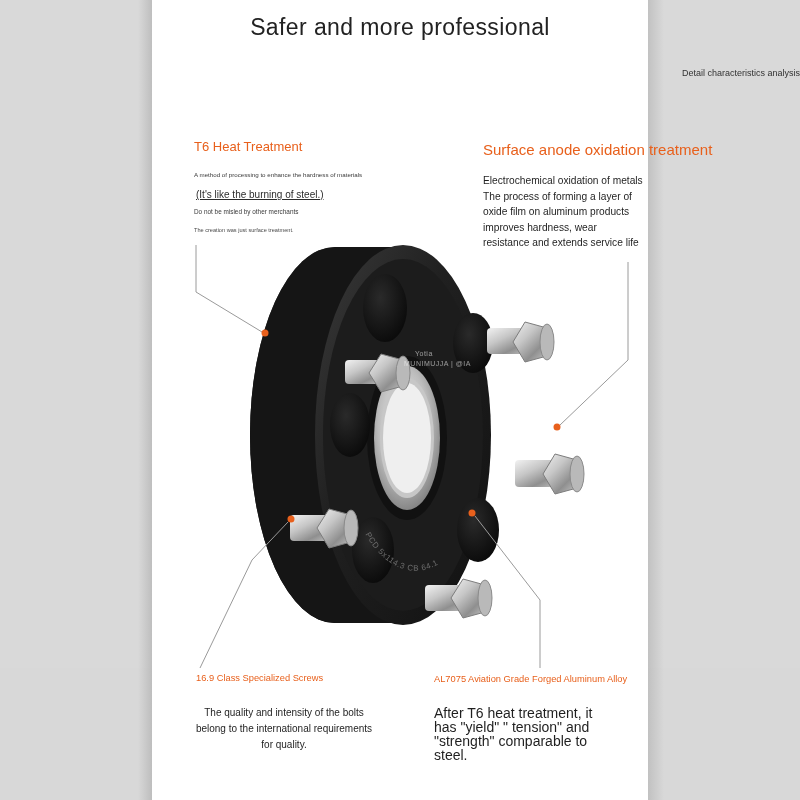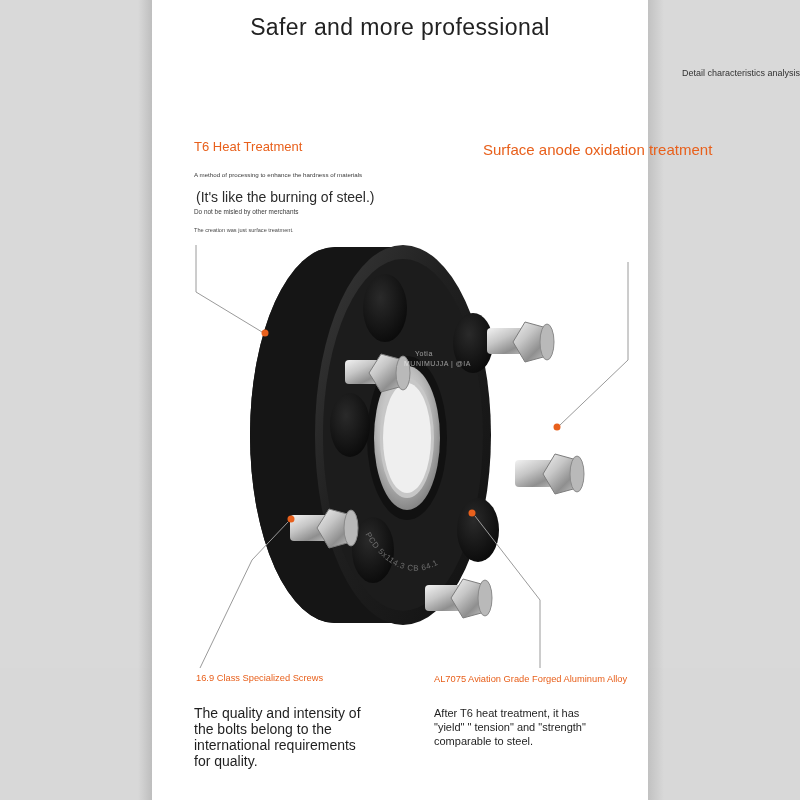--- a/index.html
+++ b/index.html
@@ -72,40 +72,40 @@
     color: #e8601c;
     white-space: nowrap;
   }
   .callout-body {
     position: absolute;
     color: #2b2b2b;
   }
 
   #ct-t6-heading { left: 194px; top: 139px; font-size: 13px; }
   #ct-t6-l1 { left: 194px; top: 171px; font-size: 6.2px; color:#3a3a3a; }
-  #ct-t6-l2 { left: 196px; top: 189px; font-size: 14px; }
+  #ct-t6-l2 { left: 196px; top: 189px; font-size: 10px; text-decoration: underline; }
   #ct-t6-l3 { left: 194px; top: 208px; font-size: 6.4px; color:#3a3a3a;}
   #ct-t6-l4 { left: 194px; top: 227px; font-size: 5.6px; color:#4a4a4a;}
 
   #ct-anode-heading { left: 483px; top: 141px; font-size: 15px; }
   #ct-anode-body {
     left: 483px; top: 173px; width: 160px;
     font-size: 10.2px; line-height: 15.5px; color: #1f1f1f;
   }
 
   #ct-screws-heading { left: 196px; top: 673px; font-size: 9.3px; }
   #ct-screws-body {
     left: 194px; top: 705px; width: 180px;
-    font-size: 14px; line-height: 16px; color: #1f1f1f;
+    font-size: 10px; line-height: 16px; color: #1f1f1f; text-align: center;
   }
 
   #ct-alloy-heading { left: 434px; top: 674px; font-size: 9.3px; }
   #ct-alloy-body {
     left: 434px; top: 706px; width: 172px;
-    font-size: 11px; line-height: 14px; color: #1f1f1f;
+    font-size: 14px; line-height: 14px; color: #1f1f1f;
   }
 
   
   .leaders {
     position: absolute;
     left: 0; top: 0;
     width: 800px; height: 800px;
     pointer-events: none;
   }
 
@@ -243,20 +243,21 @@
     <circle cx="472" cy="513" r="3.5" fill="#e8601c"></circle>
   </svg>
 
   <div class="callout-heading" id="ct-t6-heading">T6 Heat Treatment</div>
   <div class="callout-body" id="ct-t6-l1">A method of processing to enhance the hardness of materials</div>
   <div class="callout-body" id="ct-t6-l2">(It's like the burning of steel.)</div>
   <div class="callout-body" id="ct-t6-l3">Do not be misled by other merchants</div>
   <div class="callout-body" id="ct-t6-l4">The creation was just surface treatment.</div>
 
   <div class="callout-heading" id="ct-anode-heading">Surface anode oxidation treatment</div>
+  <div class="callout-body" id="ct-anode-body">Electrochemical oxidation of metals The process of forming a layer of oxide film on aluminum products improves hardness, wear resistance and extends service life</div>
 
   <div class="callout-heading" id="ct-screws-heading">16.9 Class Specialized Screws</div>
   <div class="callout-body" id="ct-screws-body">The quality and intensity of the bolts belong to the international requirements for quality.</div>
 
   <div class="callout-heading" id="ct-alloy-heading">AL7075 Aviation Grade Forged Aluminum Alloy</div>
   <div class="callout-body" id="ct-alloy-body">After T6 heat treatment, it has "yield" " tension" and "strength" comparable to steel.</div>
 
 </div>
 
 </body></html>

